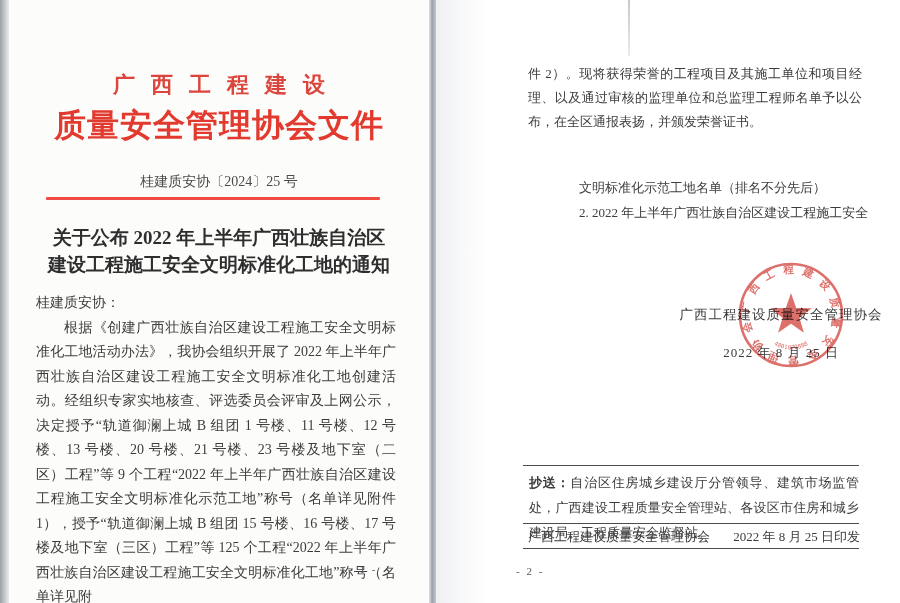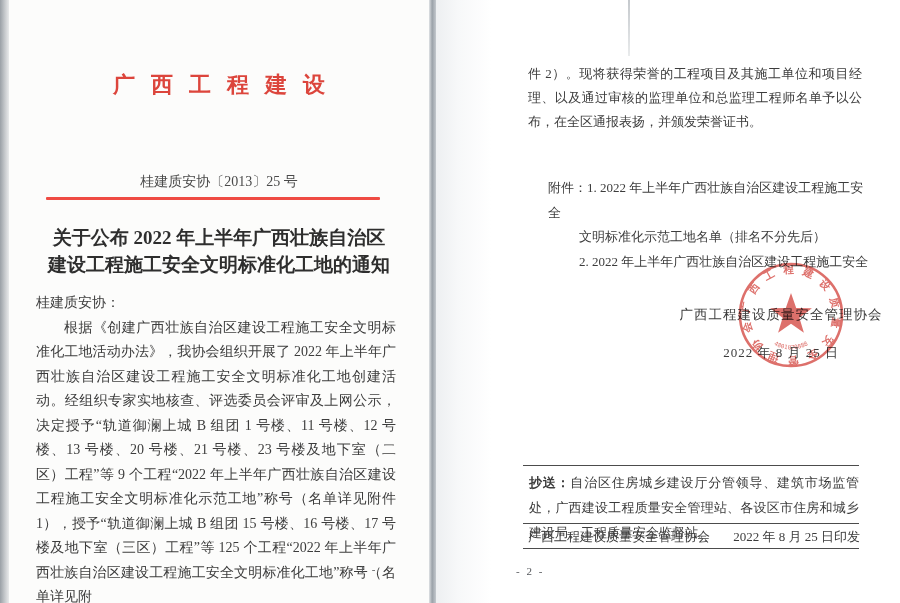--- a/index.html
+++ b/index.html
@@ -61,44 +61,42 @@
   .seal { position:absolute; left:299px; top:259px; width:112px; height:112px;
     opacity:.82; mix-blend-mode:multiply; }
 </style>
 </head>
 <body>
 
 <div class="edge-left"></div>
 
 <div class="page page-left">
   <div class="hdr1">广西工程建设</div>
-  <div class="docnum">桂建质安协〔2013〕25 号</div>
+  <div class="hdr2">质量安全管理协会文件</div>
+  <div class="docnum">桂建质安协〔2024〕25 号</div>
   <div class="redline"></div>
   <div class="doc-title">
     <div>关于公布 2022 年上半年广西壮族自治区</div>
     <div>建设工程施工安全文明标准化工地的通知</div>
   </div>
   <div class="body-block">
     <div>桂建质安协：</div>
     <div class="para">根据《创建广西壮族自治区建设工程施工安全文明标准化工地活动办法》，我协会组织开展了 2022 年上半年广西壮族自治区建设工程施工安全文明标准化工地创建活动。经组织专家实地核查、评选委员会评审及上网公示，决定授予“轨道御澜上城 B 组团 1 号楼、11 号楼、12 号楼、13 号楼、20 号楼、21 号楼、23 号楼及地下室（二区）工程”等 9 个工程“2022 年上半年广西壮族自治区建设工程施工安全文明标准化示范工地”称号（名单详见附件 1），授予“轨道御澜上城 B 组团 15 号楼、16 号楼、17 号楼及地下室（三区）工程”等 125 个工程“2022 年上半年广西壮族自治区建设工程施工安全文明标准化工地”称号（名单详见附</div>
   </div>
   <div class="pgnum pg1">- 1 -</div>
 </div>
 
 <div class="seam"></div>
 
 <div class="page page-right">
   <div class="fold-line"></div>
 
   <div class="p2-para">件 2）。现将获得荣誉的工程项目及其施工单位和项目经理、以及通过审核的监理单位和总监理工程师名单予以公布，在全区通报表扬，并颁发荣誉证书。</div>
 
   <div class="attach">
-    <div>
-      <span>附件：</span><span>1. 2022 年上半年广西壮族自治区建设工程施工安全</span>
-    </div>
     <div class="ind">文明标准化示范工地名单（排名不分先后）</div>
     <div class="ind">2. 2022 年上半年广西壮族自治区建设工程施工安全</div>
   </div>
 
   <div class="sig">
     <div class="org">广西工程建设质量安全管理协会</div>
     <div class="date">2022 年 8 月 25 日</div>
   </div>
 
   <svg class="seal" viewBox="0 0 112 112">

